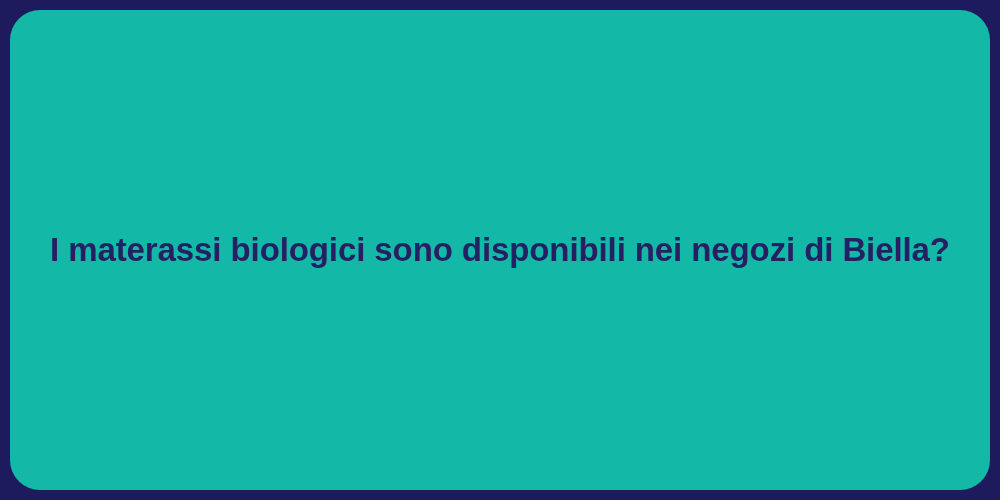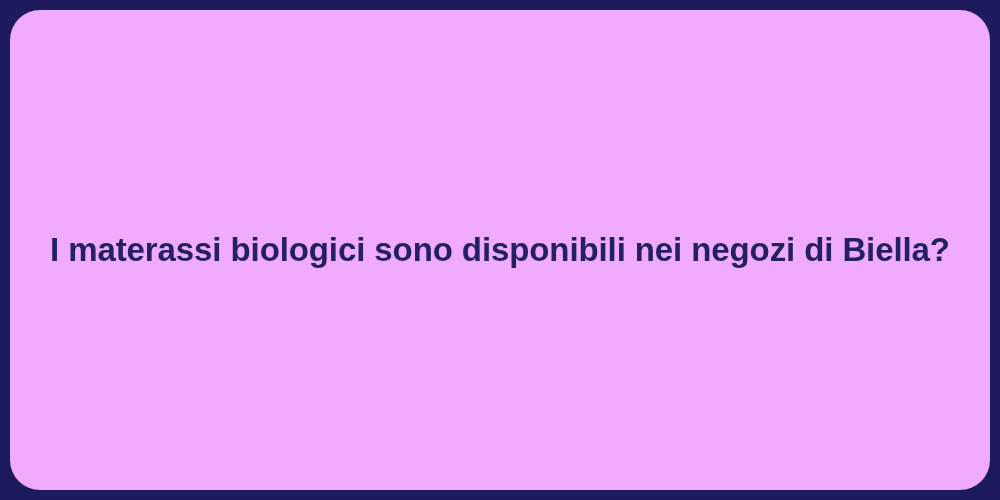--- a/index.html
+++ b/index.html
@@ -19,21 +19,21 @@
     height: 500px;
     background: #1E1A5E;
     box-sizing: border-box;
     padding: 10px;
   }
 
   #card {
     position: relative;
     width: 100%;
     height: 100%;
-    background: #f0abfc;
+    background: #14b8a6;
     border-radius: 30px;
     display: flex;
     align-items: center;
     justify-content: center;
     box-sizing: border-box;
   }
 
   #headline {
     margin: 0;
     padding: 0 40px;

